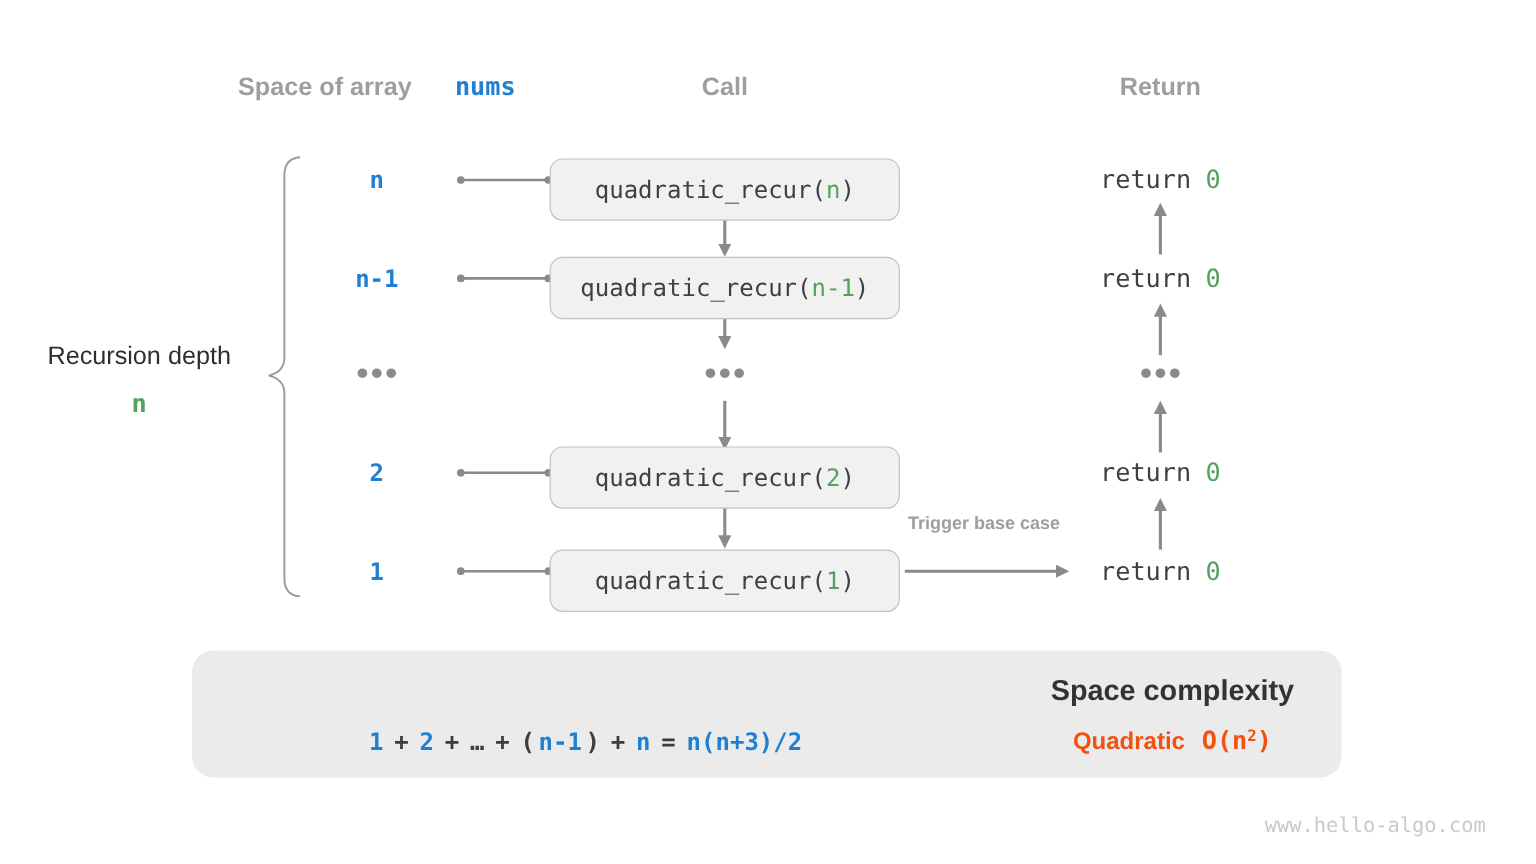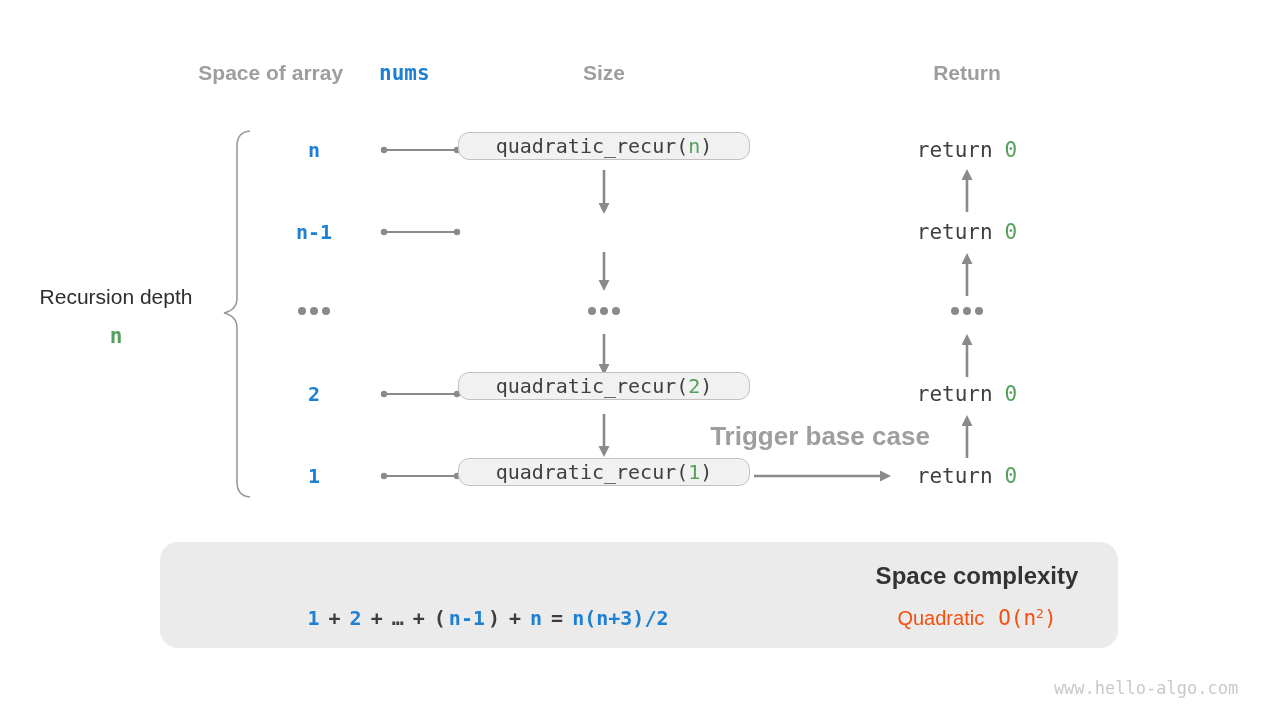--- a/index.html
+++ b/index.html
@@ -22,43 +22,43 @@
   .hdr{display:flex;gap:8px;align-items:baseline;
        font-weight:700;font-size:21px;color:var(--gray);}
   .code{font-family:"DejaVu Sans Mono",monospace;}
   .blue{color:var(--blue);margin-left:28px;}
 
   .rec-label{font-size:21px;color:#2d2d2d;text-align:center;}
   .rec-n{font-family:"DejaVu Sans Mono",monospace;font-weight:700;font-size:21px;color:var(--green);}
 
   .size-label{font-family:"DejaVu Sans Mono",monospace;font-weight:700;font-size:20px;color:var(--blue);}
 
-  .call-box{position:absolute;left:458px;width:292px;height:28px;box-sizing:border-box;
+  .call-box{position:absolute;left:458px;width:292px;height:52px;box-sizing:border-box;
             background:var(--box_bg);border:1.5px solid var(--box_border);border-radius:11px;
             display:flex;align-items:center;justify-content:center;}
   .box-text{font-family:"DejaVu Sans Mono",monospace;font-size:20px;color:var(--dark);}
   .arg{color:var(--green);}
 
   .ret{display:flex;gap:12px;font-family:"DejaVu Sans Mono",monospace;font-size:21px;color:var(--dark);}
   .ret .val{color:var(--green);}
 
-  .trigger{font-weight:700;font-size:26px;color:var(--gray);}
+  .trigger{font-weight:700;font-size:15px;color:var(--gray);}
 
   .panel{position:absolute;left:160px;top:542px;width:958px;height:106px;
          background:var(--panel_bg);border-radius:18px;}
   .sum1{font-size:20px;color:#3d3d3d;}
   .formula{display:flex;gap:9px;align-items:baseline;
            font-family:"DejaVu Sans Mono",monospace;font-weight:700;font-size:20px;}
   .f-blue{color:var(--blue);}
   .f-dark{color:#3d3d3d;}
   .paren-open{margin-right:-6px;}
   .paren-close{margin-left:-6px;}
 
   .sc-title{font-weight:700;font-size:24px;color:#333333;}
-  .sc-value{display:flex;gap:14px;align-items:baseline;font-weight:400;font-size:20px;color:var(--orange);}
+  .sc-value{display:flex;gap:14px;align-items:baseline;font-weight:700;font-size:20px;color:var(--orange);}
   .bigo{font-family:"DejaVu Sans Mono",monospace;font-size:21px;}
   .sup{font-size:13px;position:relative;top:-7px;}
 
   .watermark{font-family:"DejaVu Sans Mono",monospace;font-size:17px;color:var(--watermark);}
 </style>
 </head>
 <body>
 
 <div class="stage">
 
@@ -121,37 +121,40 @@
     </g>
 
     <polygon class="block-arrow" points="803,592 827,592 827,585 845,598 827,611 827,604 803,604"></polygon>
   </svg>
 
   <div class="abs hdr" style="left:314px;top:73px">
     <span>Space of array</span>
     <span class="code blue">nums</span>
   </div>
   <div class="abs hdr" style="left:604px;top:73px">
-    <span>Size</span>
+    <span>Call</span>
   </div>
   <div class="abs hdr" style="left:967px;top:73px">
     <span>Return</span>
   </div>
 
   <div class="abs rec-label" style="left:116px;top:297px">Recursion depth</div>
   <div class="abs rec-n" style="left:116px;top:336px">n</div>
 
   <div class="abs size-label" style="left:314px;top:150px">n</div>
   <div class="abs size-label" style="left:314px;top:232px">n-1</div>
   <div class="abs size-label" style="left:314px;top:394px">2</div>
   <div class="abs size-label" style="left:314px;top:476px">1</div>
 
   <div class="call-box" style="top:132px">
     <span class="box-text"><span>quadratic_recur(</span><span class="arg">n</span><span>)</span></span>
   </div>
+  <div class="call-box" style="top:214px">
+    <span class="box-text"><span>quadratic_recur(</span><span class="arg">n-1</span><span>)</span></span>
+  </div>
   <div class="call-box" style="top:372px">
     <span class="box-text"><span>quadratic_recur(</span><span class="arg">2</span><span>)</span></span>
   </div>
   <div class="call-box" style="top:458px">
     <span class="box-text"><span>quadratic_recur(</span><span class="arg">1</span><span>)</span></span>
   </div>
 
   <div class="abs ret" style="left:967px;top:150px">
     <span>return</span>
       <span class="val">0</span>

